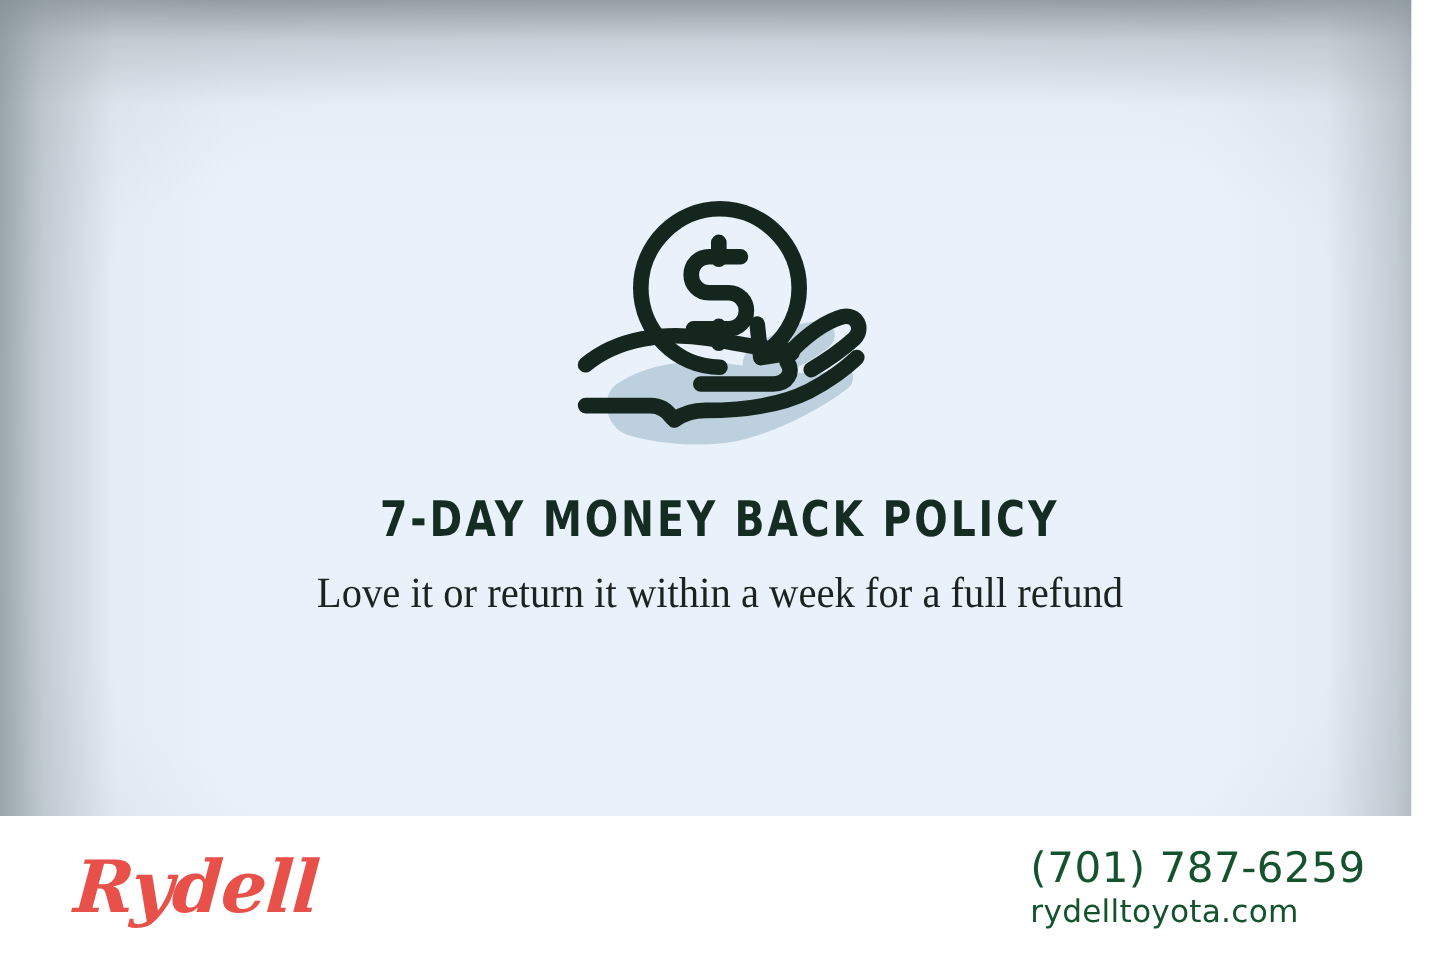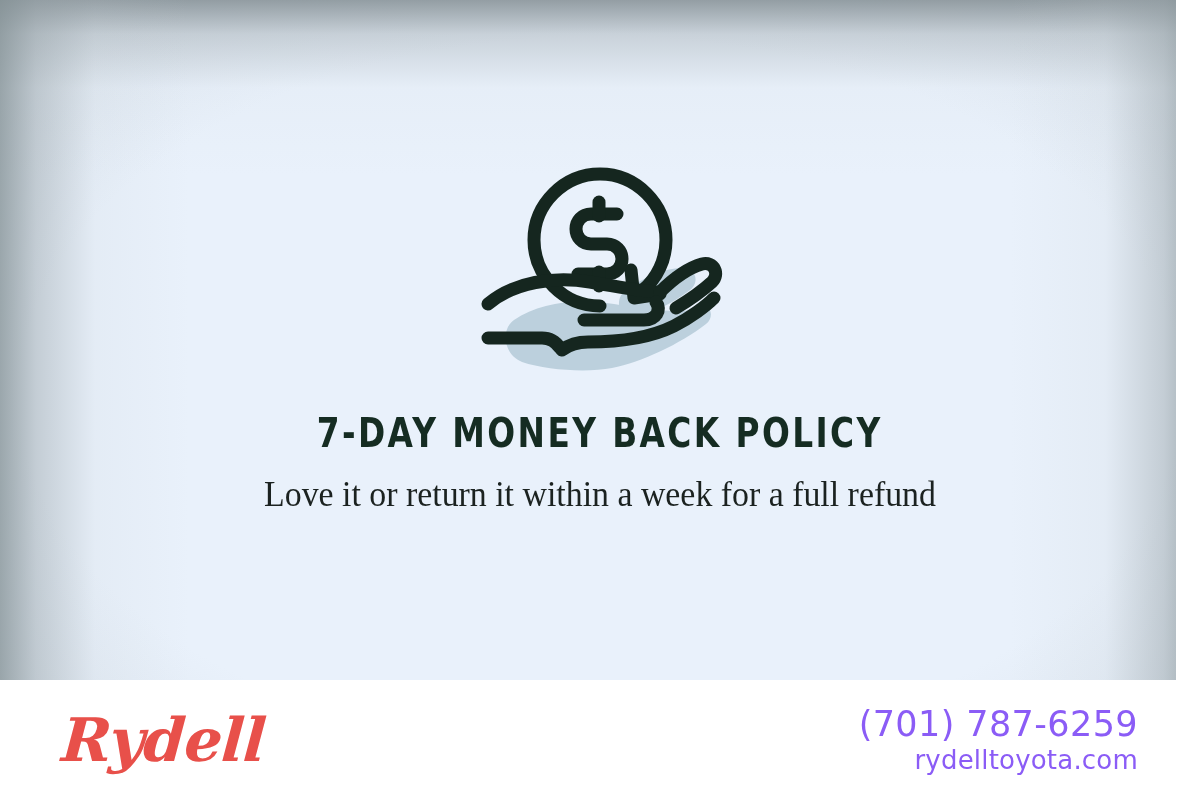--- a/index.html
+++ b/index.html
@@ -147,23 +147,23 @@
     font-size: 60px;
     color: #e8504a;
     letter-spacing: -1px;
     line-height: 1;
     transform: skewX(-4deg);
     user-select: none;
   }
   .contact {
     display: flex;
     flex-direction: column;
-    align-items: flex-end;
+    align-items: flex-start;
     font-family: "DejaVu Sans", sans-serif;
-    color: #8b5cf6;
+    color: #14532d;
   }
   .contact-phone {
     font-size: 35px;
     font-weight: 400;
     letter-spacing: 0.4px;
     line-height: 1.22;
   }
   .contact-web {
     font-size: 26px;
     font-weight: 400;

